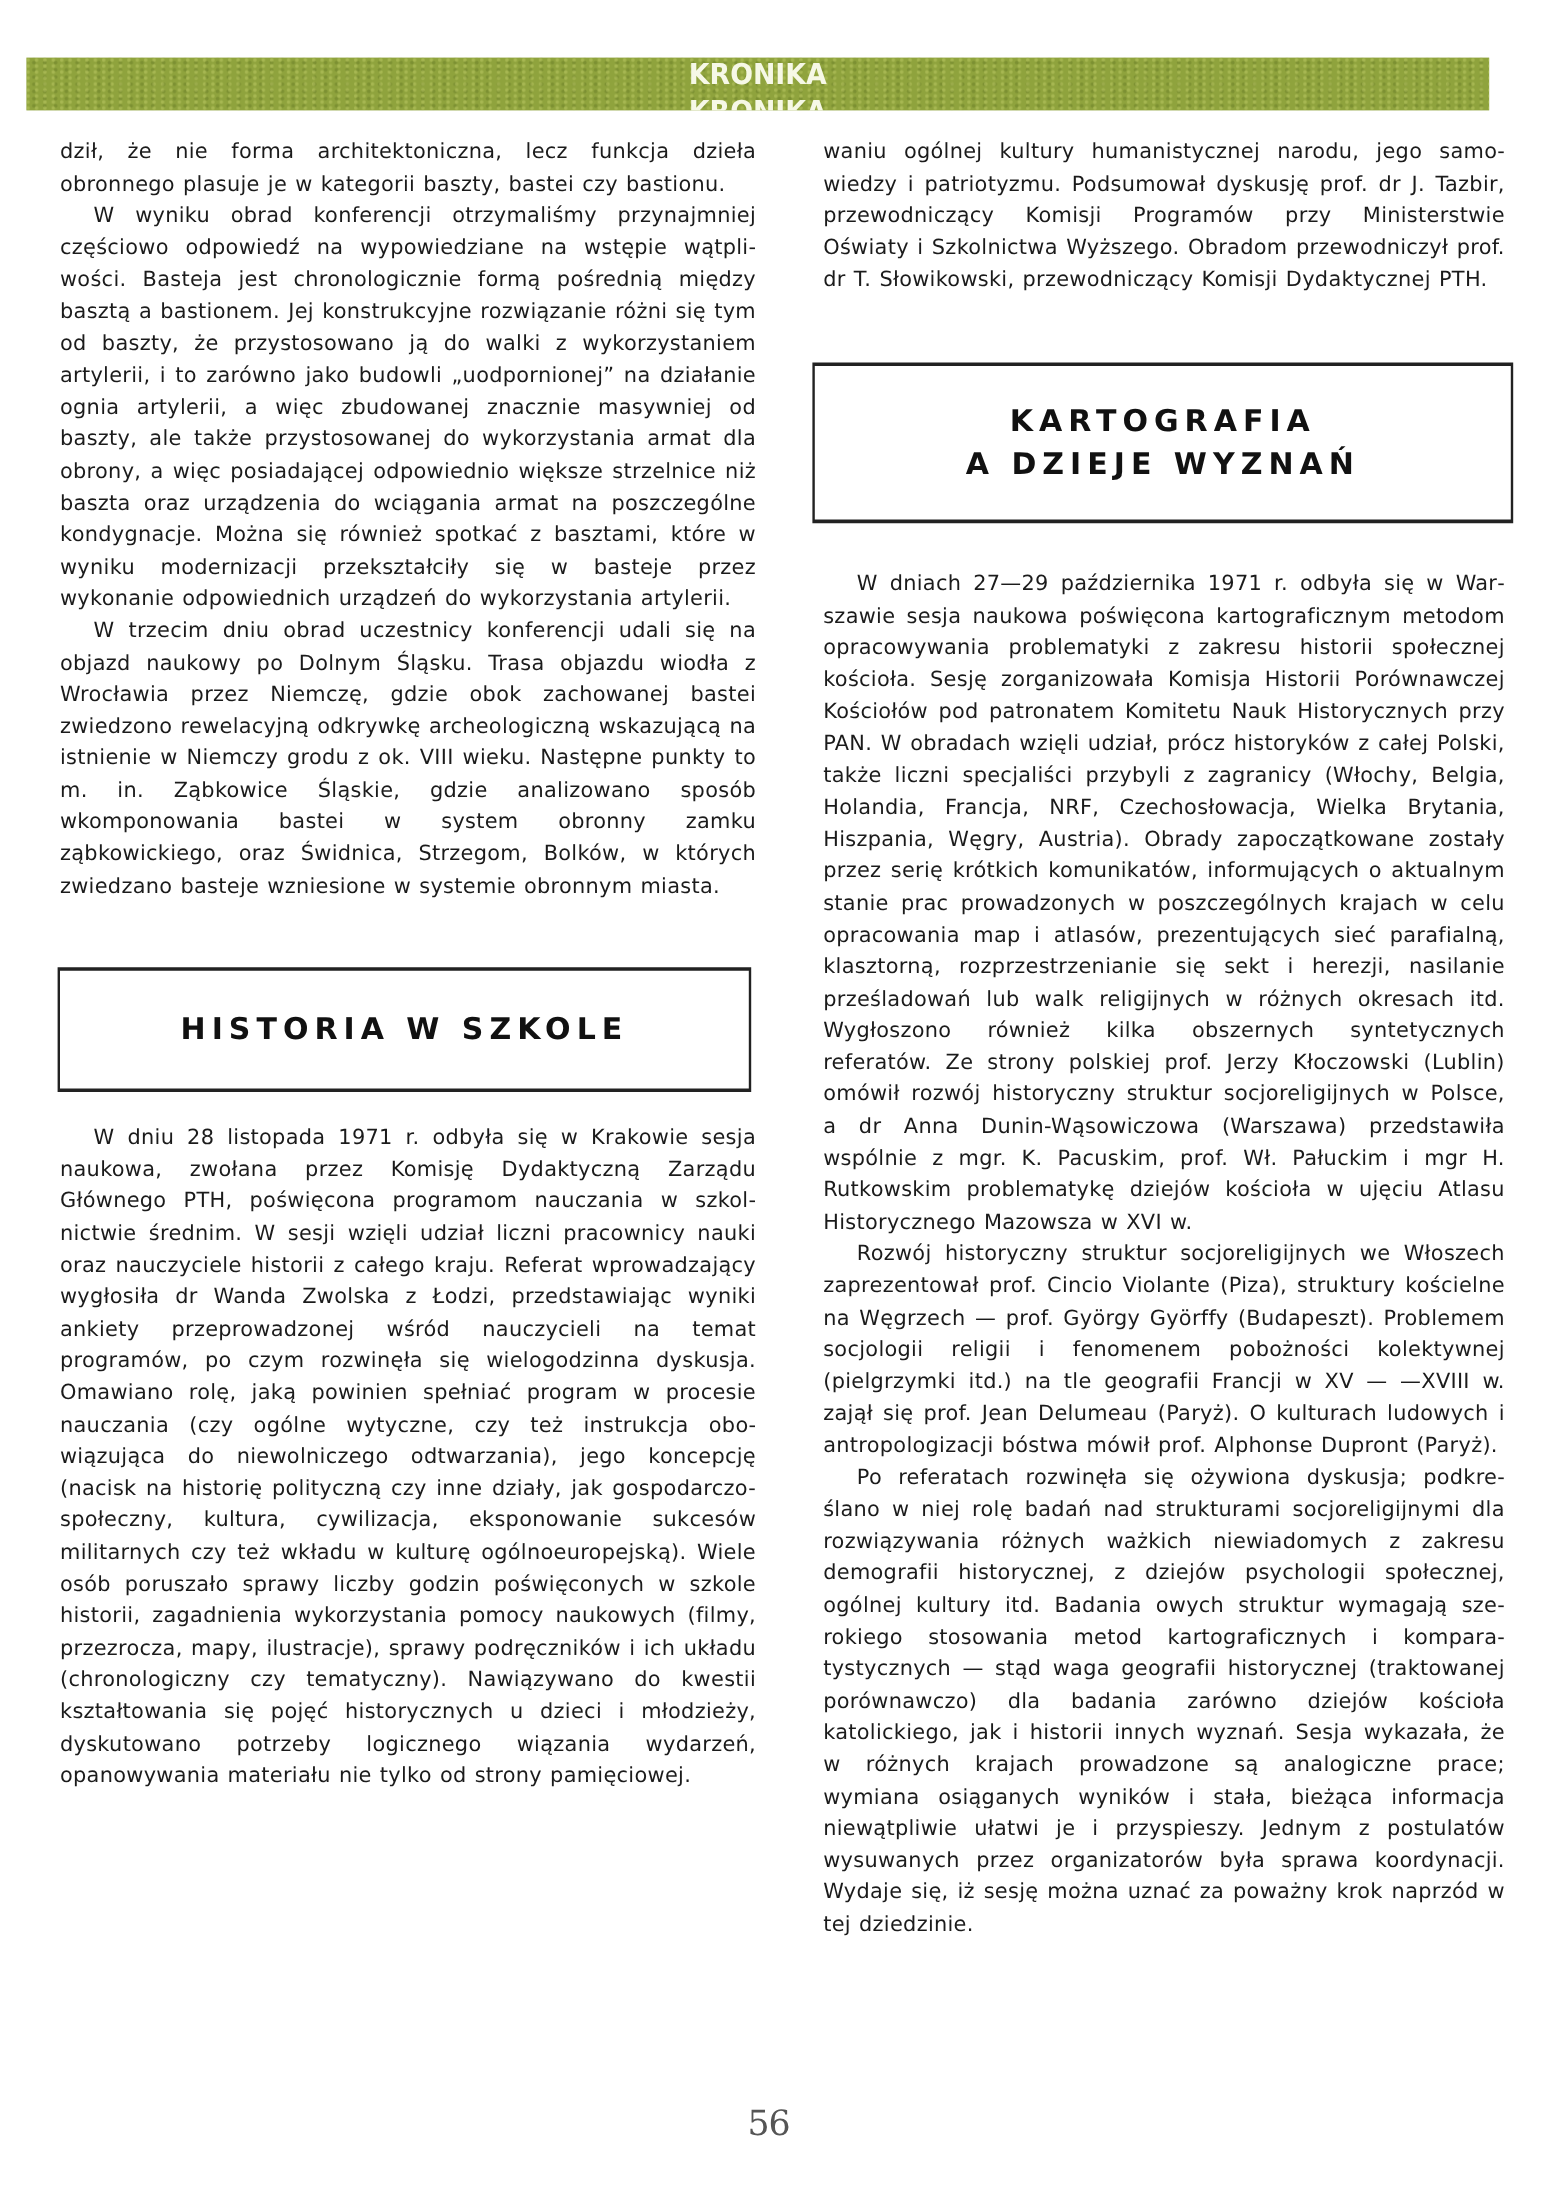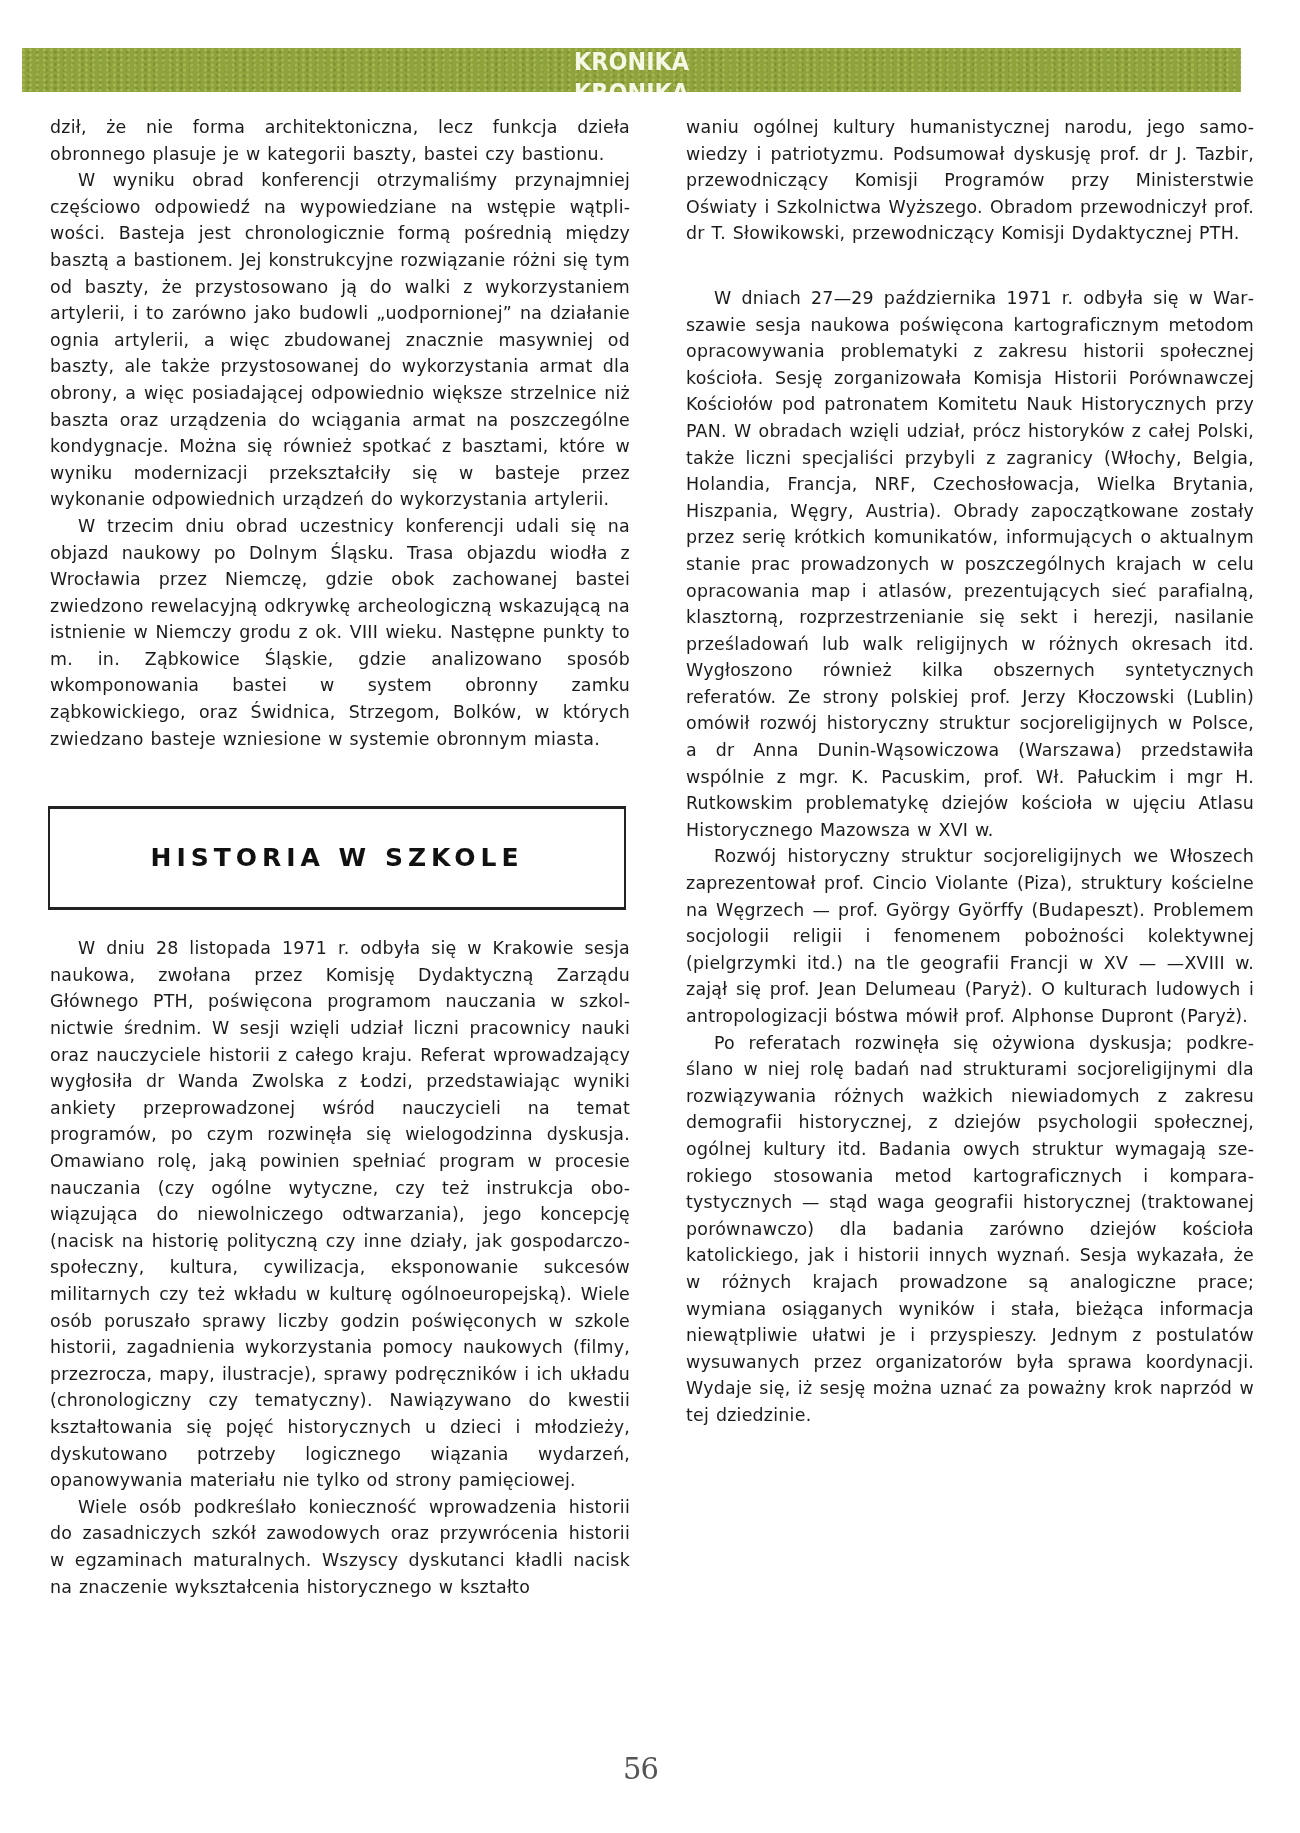--- a/index.html
+++ b/index.html
@@ -72,27 +72,30 @@
   <p>dził, że nie forma architektoniczna, lecz funkcja dzieła obronnego plasuje je w kategorii baszty, bastei czy bastionu.</p>
   <p class="indent">W wyniku obrad konferencji otrzymaliśmy przynajmniej częściowo odpowiedź na wypowiedziane na wstępie wątpli­wości. Basteja jest chronologicznie formą pośrednią między basztą a bastionem. Jej konstrukcyjne rozwiązanie różni się tym od baszty, że przystosowano ją do walki z wykorzysta­niem artylerii, i to zarówno jako budowli „uodpornionej” na działanie ognia artylerii, a więc zbudowanej znacznie masywniej od baszty, ale także przystosowanej do wyko­rzystania armat dla obrony, a więc posiadającej odpowied­nio większe strzelnice niż baszta oraz urządzenia do wcią­gania armat na poszczególne kondygnacje. Można się rów­nież spotkać z basztami, które w wyniku modernizacji prze­kształciły się w basteje przez wykonanie odpowiednich urządzeń do wykorzystania artylerii.</p>
   <p class="indent">W trzecim dniu obrad uczestnicy konferencji udali się na objazd naukowy po Dolnym Śląsku. Trasa objazdu wiodła z Wrocławia przez Niemczę, gdzie obok zachowanej bastei zwiedzono rewelacyjną odkrywkę archeologiczną wskazu­jącą na istnienie w Niemczy grodu z ok. VIII wieku. Następne punkty to m. in. Ząbkowice Śląskie, gdzie analizowano spo­sób wkomponowania bastei w system obronny zamku ząbkowickiego, oraz Świdnica, Strzegom, Bolków, w których zwiedzano basteje wzniesione w systemie obronnym miasta.</p>
 
   <div class="section-box box-left">
     <div class="section-title">HISTORIA W SZKOLE</div>
   </div>
 
   <div class="after-box-left">
     <p class="indent">W dniu 28 listopada 1971 r. odbyła się w Krakowie sesja naukowa, zwołana przez Komisję Dydaktyczną Zarządu Głównego PTH, poświęcona programom nauczania w szkol­nictwie średnim. W sesji wzięli udział liczni pracownicy nauki oraz nauczyciele historii z całego kraju. Referat wprowadza­jący wygłosiła dr Wanda Zwolska z Łodzi, przedstawiając wyniki ankiety przeprowadzonej wśród nauczycieli na temat programów, po czym rozwinęła się wielogodzinna dyskusja. Omawiano rolę, jaką powinien spełniać program w proce­sie nauczania (czy ogólne wytyczne, czy też instrukcja obo­wiązująca do niewolniczego odtwarzania), jego koncepcję (nacisk na historię polityczną czy inne działy, jak gospodar­czo-społeczny, kultura, cywilizacja, eksponowanie sukcesów militarnych czy też wkładu w kulturę ogólnoeuropejską). Wiele osób poruszało sprawy liczby godzin poświęconych w szkole historii, zagadnienia wykorzystania pomocy nauko­wych (filmy, przezrocza, mapy, ilustracje), sprawy podręcz­ników i ich układu (chronologiczny czy tematyczny). Nawią­zywano do kwestii kształtowania się pojęć historycznych u dzieci i młodzieży, dyskutowano potrzeby logicznego wią­zania wydarzeń, opanowywania materiału nie tylko od strony pamięciowej.</p>
-    <p class="indent">Wiele osób podkreślało konieczność wprowadzenia historii do zasadniczych szkół zawodowych oraz przywrócenia histo­rii w egzaminach maturalnych. Wszyscy dyskutanci kładli nacisk na znaczenie wykształcenia historycznego w kształto­</p>
   </div>
 </div>
 
 <div class="col col-right">
   <p>waniu ogólnej kultury humanistycznej narodu, jego samo­wiedzy i patriotyzmu. Podsumował dyskusję prof. dr J. Taz­bir, przewodniczący Komisji Programów przy Ministerstwie Oświaty i Szkolnictwa Wyższego. Obradom przewodniczył prof. dr T. Słowikowski, przewodniczący Komisji Dydaktycz­nej PTH.</p>
 
+  <div class="section-box box-right">
+    <div class="section-title">KARTOGRAFIA</div>
+    <div class="section-title">A DZIEJE WYZNAŃ</div>
+  </div>
 
   <div class="after-box-right">
     <p class="indent">W dniach 27—29 października 1971 r. odbyła się w War­szawie sesja naukowa poświęcona kartograficznym metodom opracowywania problematyki z zakresu historii społecznej kościoła. Sesję zorganizowała Komisja Historii Porównaw­czej Kościołów pod patronatem Komitetu Nauk Historycz­nych przy PAN. W obradach wzięli udział, prócz historyków z całej Polski, także liczni specjaliści przybyli z zagranicy (Włochy, Belgia, Holandia, Francja, NRF, Czechosłowacja, Wielka Brytania, Hiszpania, Węgry, Austria). Obrady za­początkowane zostały przez serię krótkich komunikatów, informujących o aktualnym stanie prac prowadzonych w poszczególnych krajach w celu opracowania map i atla­sów, prezentujących sieć parafialną, klasztorną, rozprzestrze­nianie się sekt i herezji, nasilanie prześladowań lub walk religijnych w różnych okresach itd. Wygłoszono również kilka obszernych syntetycznych referatów. Ze strony pol­skiej prof. Jerzy Kłoczowski (Lublin) omówił rozwój histo­ryczny struktur socjoreligijnych w Polsce, a dr Anna Dunin­-Wąsowiczowa (Warszawa) przedstawiła wspólnie z mgr. K. Pacuskim, prof. Wł. Pałuckim i mgr H. Rutkowskim problematykę dziejów kościoła w ujęciu Atlasu Historyczne­go Mazowsza w XVI w.</p>
     <p class="indent">Rozwój historyczny struktur socjoreligijnych we Włoszech zaprezentował prof. Cincio Violante (Piza), struktury kościel­ne na Węgrzech — prof. György Györffy (Budapeszt). Problemem socjologii religii i fenomenem pobożności ko­lektywnej (pielgrzymki itd.) na tle geografii Francji w XV — —XVIII w. zajął się prof. Jean Delumeau (Paryż). O kultu­rach ludowych i antropologizacji bóstwa mówił prof. Alphon­se Dupront (Paryż).</p>
     <p class="indent">Po referatach rozwinęła się ożywiona dyskusja; podkre­ślano w niej rolę badań nad strukturami socjoreligijnymi dla rozwiązywania różnych ważkich niewiadomych z zakresu demografii historycznej, z dziejów psychologii społecznej, ogólnej kultury itd. Badania owych struktur wymagają sze­rokiego stosowania metod kartograficznych i kompara­tystycznych — stąd waga geografii historycznej (traktowa­nej porównawczo) dla badania zarówno dziejów kościoła katolickiego, jak i historii innych wyznań. Sesja wykazała, że w różnych krajach prowadzone są analogiczne prace; wymiana osiąganych wyników i stała, bieżąca informacja niewątpliwie ułatwi je i przyspieszy. Jednym z postulatów wysuwanych przez organizatorów była sprawa koordynacji. Wydaje się, iż sesję można uznać za poważny krok naprzód w tej dziedzinie.</p>
   </div>
 </div>
 
 <div class="page-number">56</div>
 

